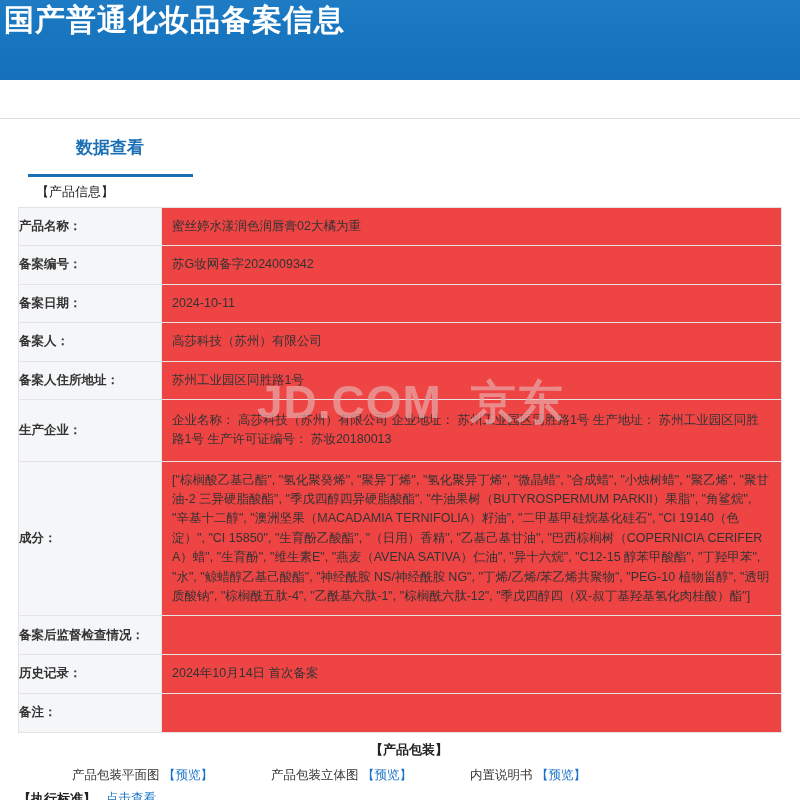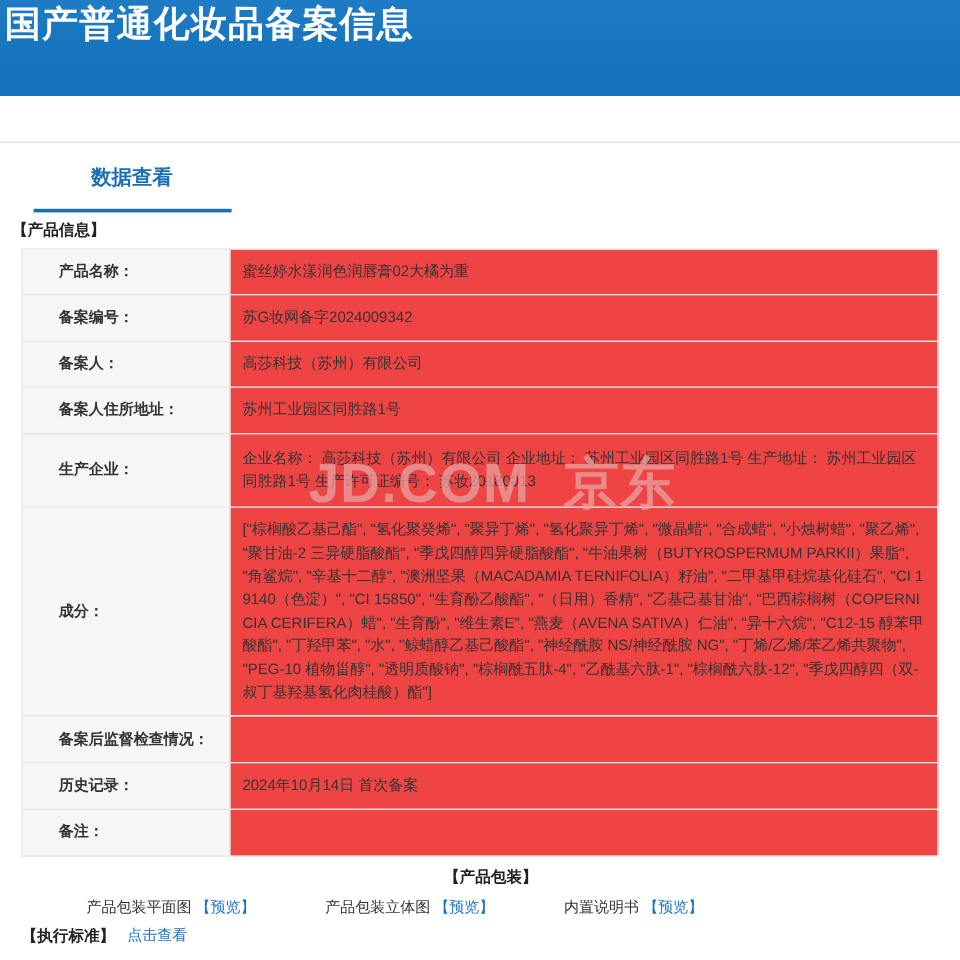--- a/index.html
+++ b/index.html
@@ -65,23 +65,23 @@
     left: 28px;
     bottom: 0;
     width: 165px;
     height: 3px;
     background: #1a6fb5;
   }
 
   
   .section-title {
     font-size: 13px;
-    font-weight: 700;
+    font-weight: 400;
     color: #222;
-    padding: 6px 0 6px 10px;
+    padding: 6px 0 6px 36px;
   }
 
   
   .info-table {
     width: 764px;
     margin-left: 18px;
     border-collapse: collapse;
     table-layout: fixed;
     border: 1px solid #dfdfdf;
   }
@@ -94,21 +94,21 @@
     vertical-align: middle;
     font-size: 12.5px;
     color: #333;
     line-height: 1.55;
   }
   .info-table td.label {
     width: 132px;
     background: #f4f6f8;
     font-weight: 700;
     color: #333;
-    padding-left: 30px;
+    padding-left: 0;
   }
   .info-table td.value {
     background: #ef4444;
     word-break: break-all;
   }
   .tall-row td { padding-top: 11px; padding-bottom: 11px; }
   .ingredients {
     font-size: 11.5px;
     line-height: 1.45;
     max-height: 108px;
@@ -199,20 +199,24 @@
   <tbody>
     <tr>
       <td class="label">产品名称：</td>
       <td class="value">蜜丝婷水漾润色润唇膏02大橘为重</td>
     </tr>
     <tr>
       <td class="label">备案编号：</td>
       <td class="value">苏G妆网备字2024009342</td>
     </tr>
     <tr>
+      <td class="label">备案日期：</td>
+      <td class="value">2024-10-11</td>
+    </tr>
+    <tr>
       <td class="label">备案人：</td>
       <td class="value">高莎科技（苏州）有限公司</td>
     </tr>
     <tr>
       <td class="label">备案人住所地址：</td>
       <td class="value">苏州工业园区同胜路1号</td>
     </tr>
     <tr class="tall-row">
       <td class="label">生产企业：</td>
       <td class="value two-line">企业名称： 高莎科技（苏州）有限公司 企业地址： 苏州工业园区同胜路1号 生产地址： 苏州工业园区同胜路1号 生产许可证编号： 苏妆20180013</td>

